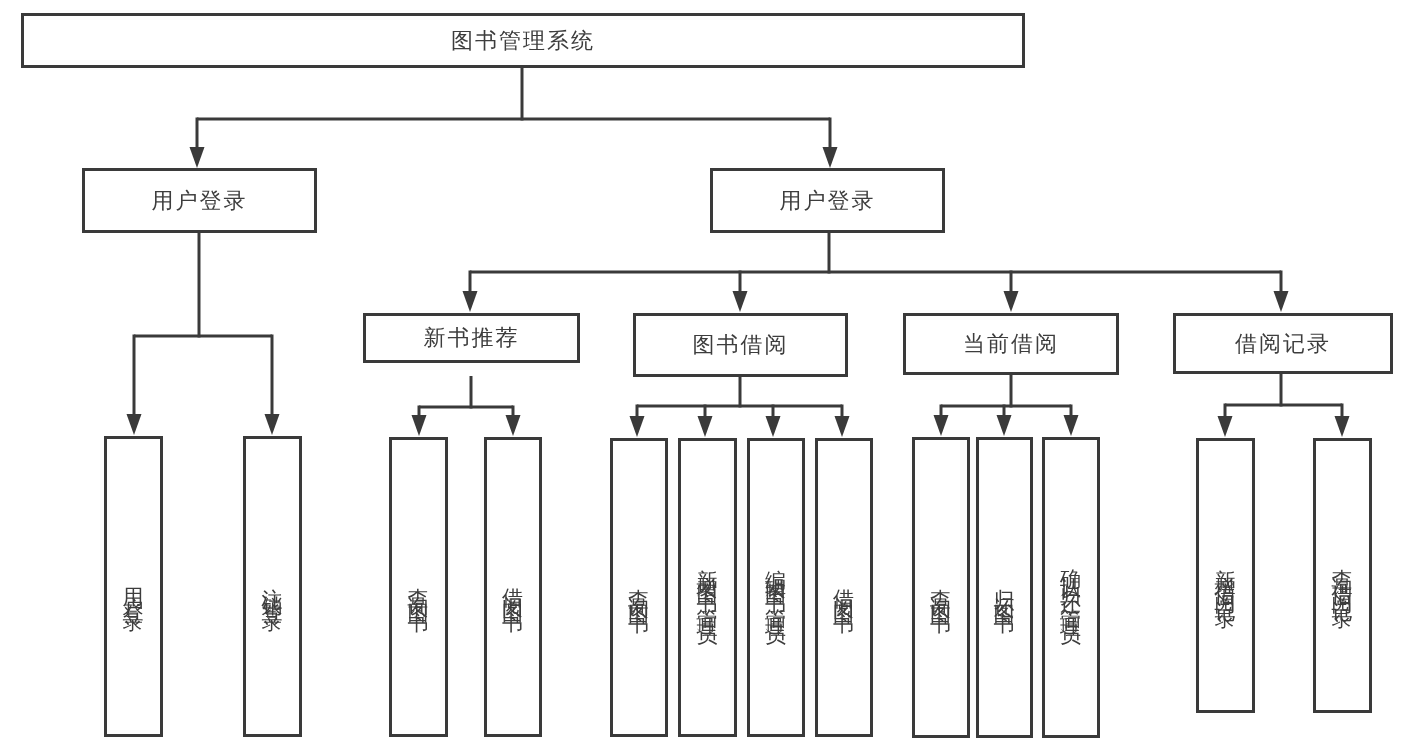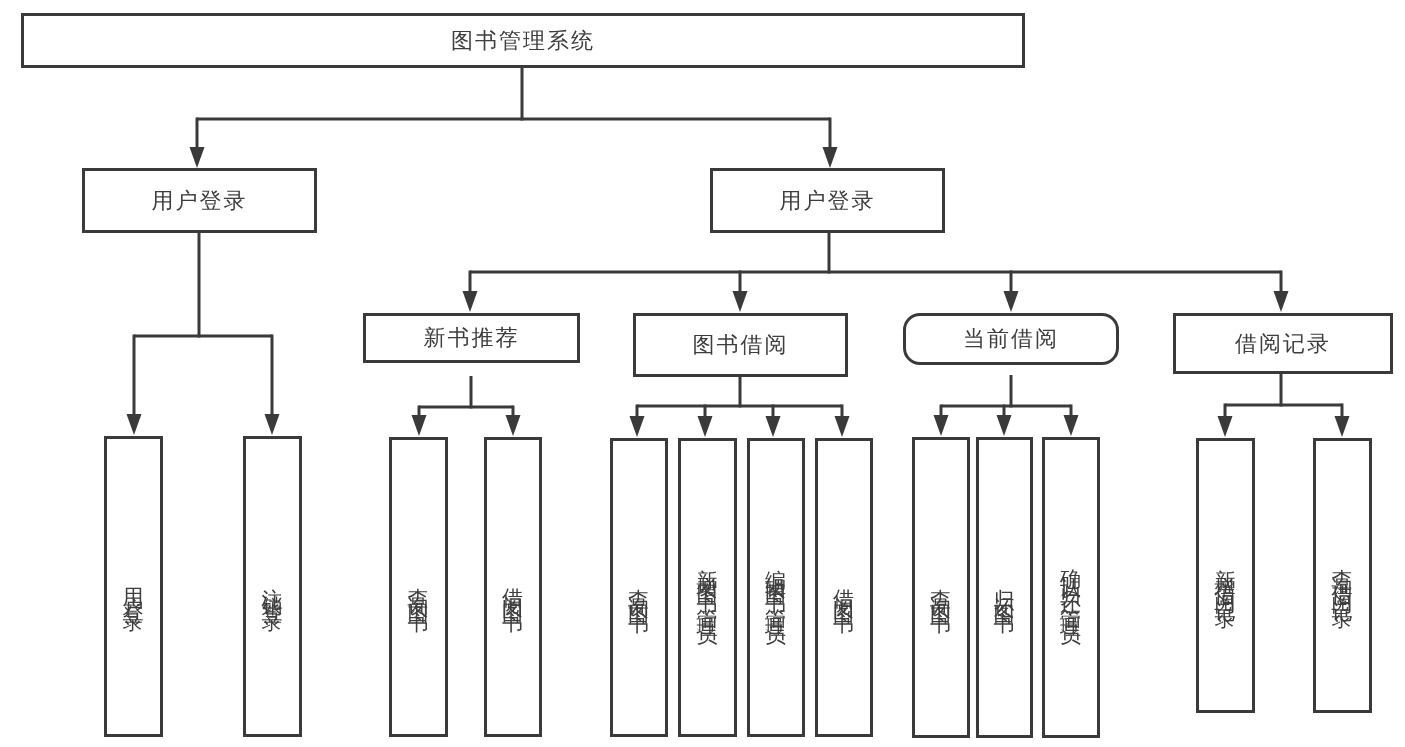--- a/index.html
+++ b/index.html
@@ -122,21 +122,21 @@
       </div>
       <div class="node" style="left: 710px; top: 168px; width: 235px; height: 65px;">
         <span class="node-label">用户登录</span>
       </div>
       <div class="node" style="left: 363px; top: 313px; width: 217px; height: 50px;">
         <span class="node-label">新书推荐</span>
       </div>
       <div class="node" style="left: 633px; top: 313px; width: 215px; height: 64px;">
         <span class="node-label">图书借阅</span>
       </div>
-      <div class="node" style="left: 903px; top: 313px; width: 216px; height: 52px; border-radius: 17px;">
+      <div class="node" style="left: 903px; top: 313px; width: 216px; height: 62px;">
         <span class="node-label">当前借阅</span>
       </div>
       <div class="node" style="left: 1173px; top: 313px; width: 220px; height: 61px;">
         <span class="node-label">借阅记录</span>
       </div>
       <div class="node vertical" style="left: 104px; top: 436px; width: 59px; height: 301px;">
         <span class="node-label">用户登录</span>
       </div>
       <div class="node vertical" style="left: 243px; top: 436px; width: 59px; height: 301px;">
         <span class="node-label">注销登录</span>

